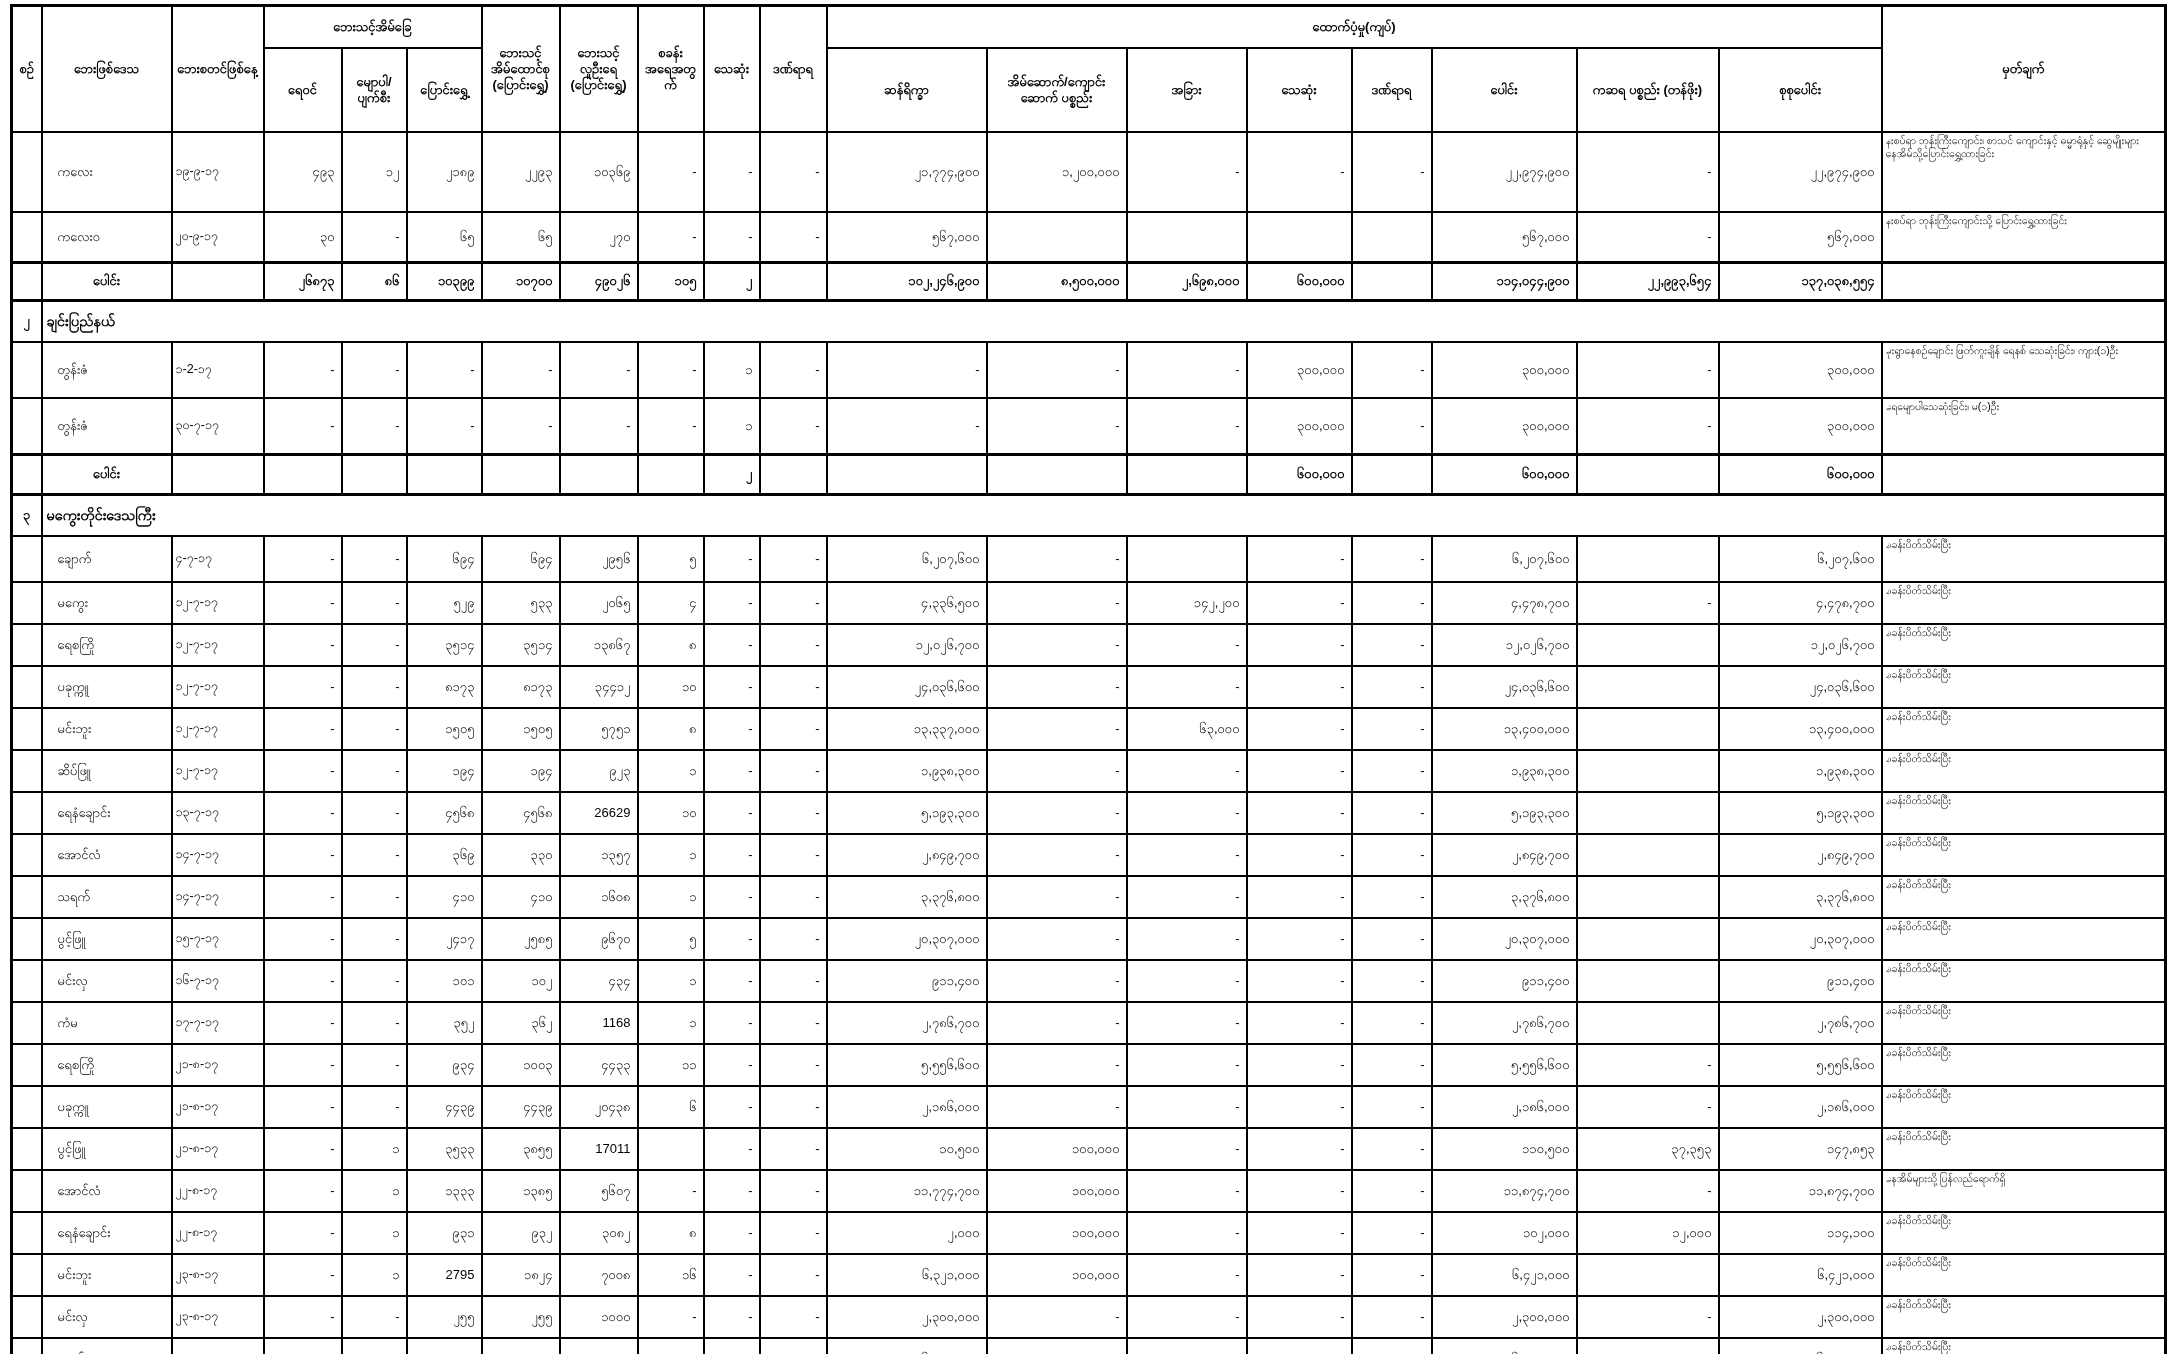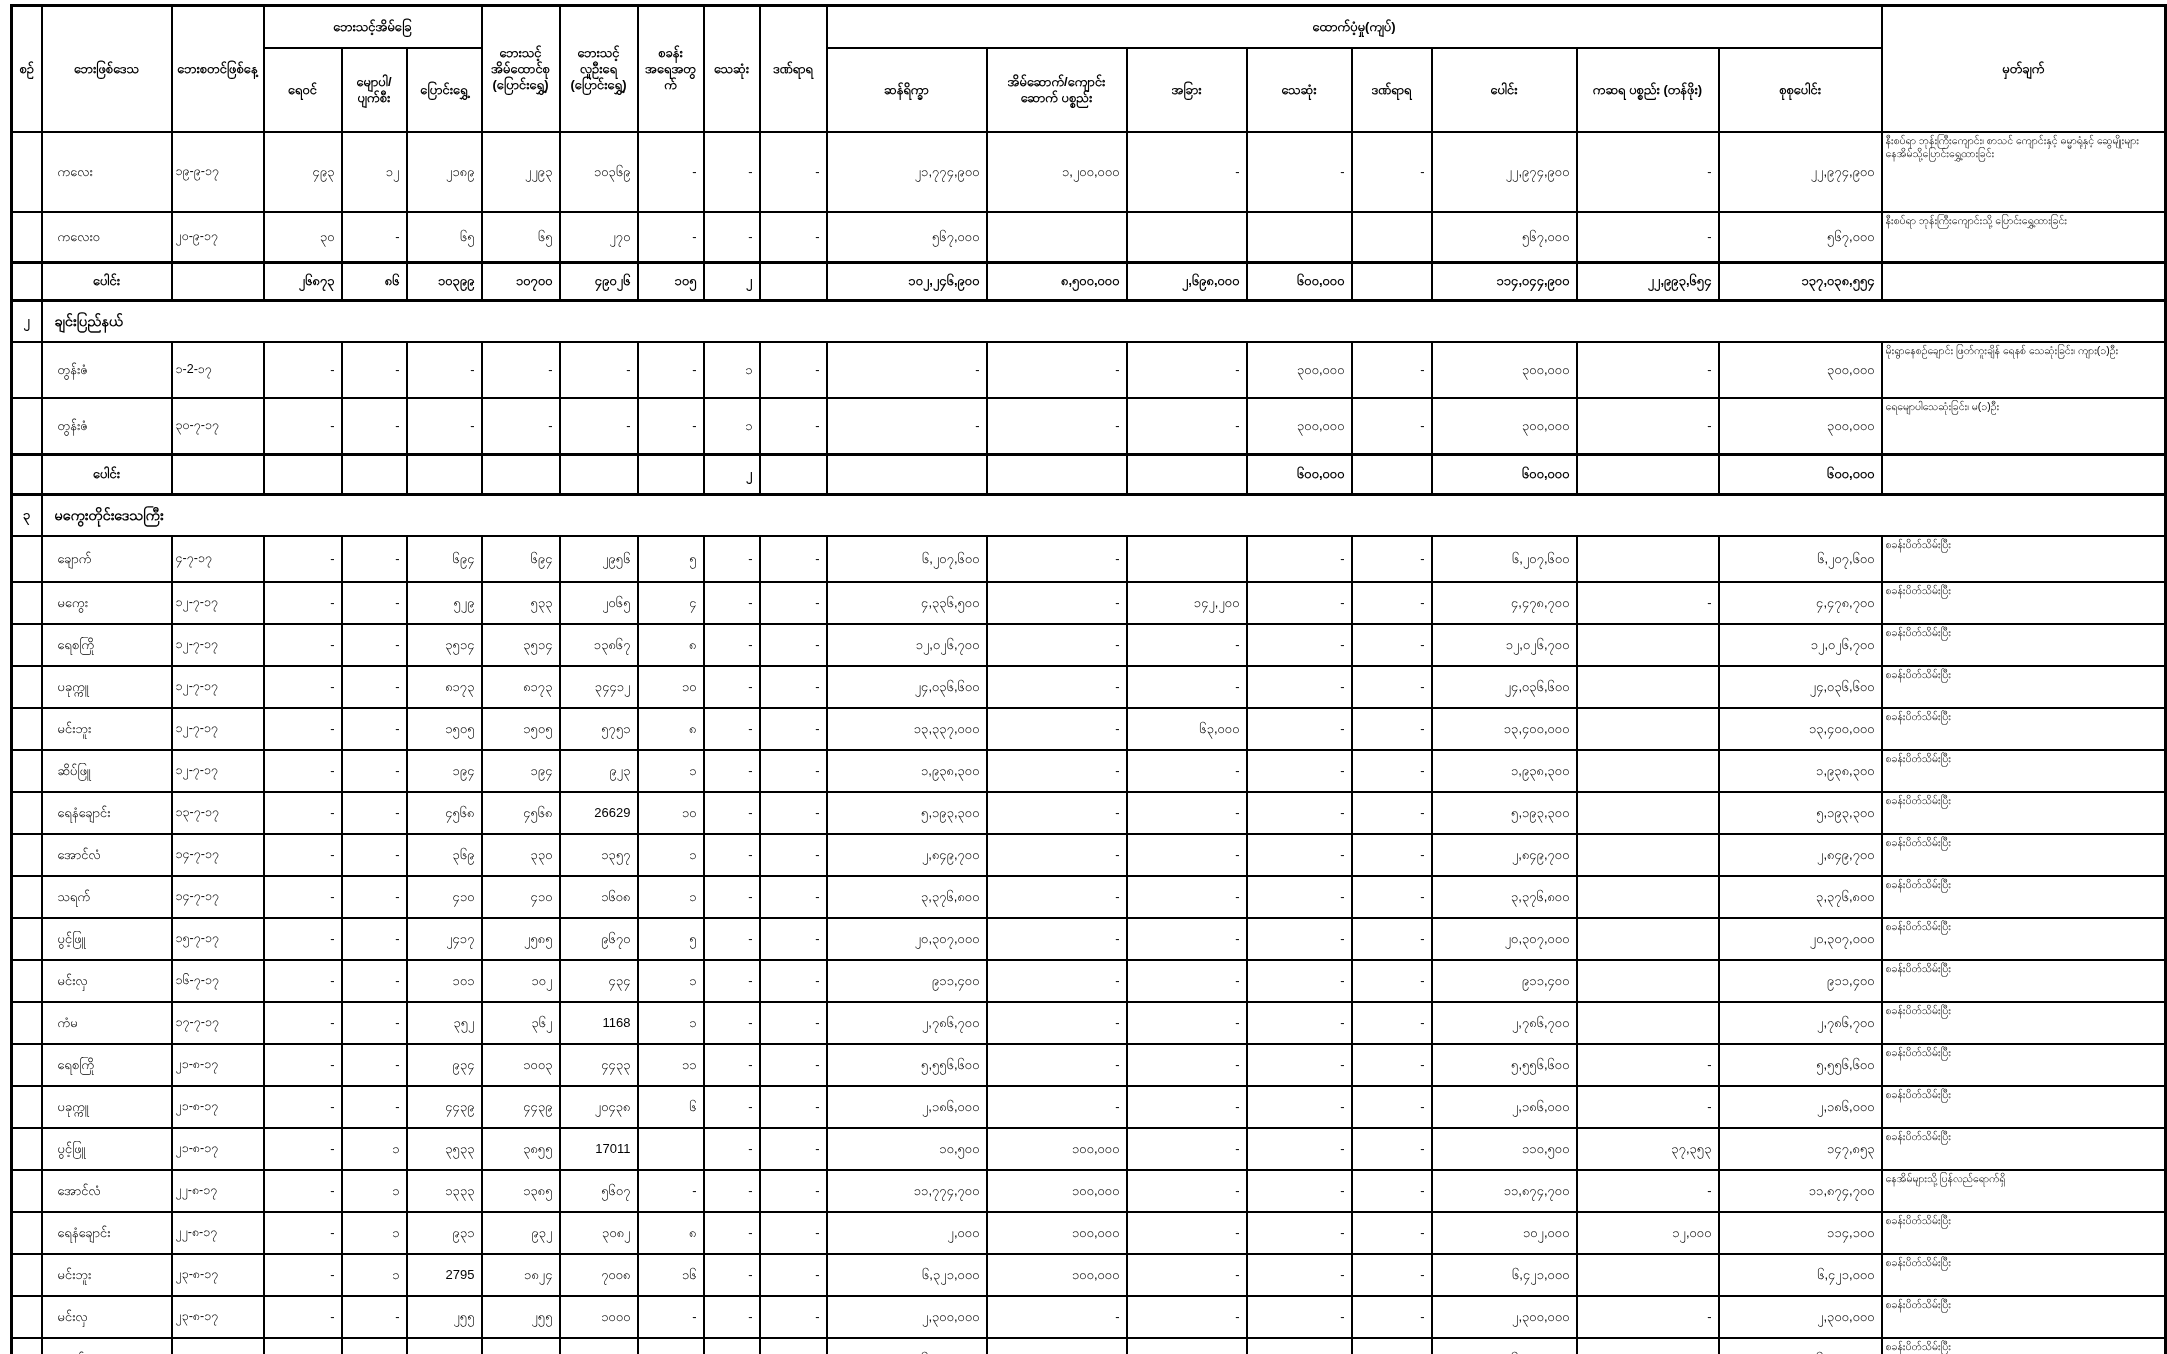--- a/index.html
+++ b/index.html
@@ -11,23 +11,23 @@
   thead th{font-weight:bold;text-align:center;font-size:13px;padding:2px;}
   thead tr.h1 th{height:36px;}
   thead tr.h2 th{height:78px;}
   table{border:3px solid #000;}
   .c{text-align:center;}
   .num{text-align:right;padding-right:6px;}
   .area{text-align:left;padding-left:15px;}
   .date{text-align:left;font-size:12.5px;}
   .sn{padding:0 1px;}
   .bold{font-weight:bold;}
-  .remark{font-size:10.5px;text-align:left;line-height:1.2;padding:1px 3px;vertical-align:top;}
+  .remark{font-size:10.5px;text-align:left;line-height:1.2;padding:1px 3px;vertical-align:top;border-radius:20px;}
   tr.section-row td{border-left:none;}
-  tr.section-row td.section-title{font-weight:bold;font-size:14.5px;text-align:left;padding-left:12px;}
+  tr.section-row td.section-title{font-weight:bold;font-size:14.5px;text-align:left;padding-left:4px;}
   tr.section-row{height:42px;}
   tr.total-row td{font-weight:bold;border-top:3px solid #000;border-bottom:3px solid #000;}
   tr.total-row{height:40px;}
   tbody tr{height:42px;}
 </style>
 </head>
 <body>
 
 <div class="sheet">
   <table>

